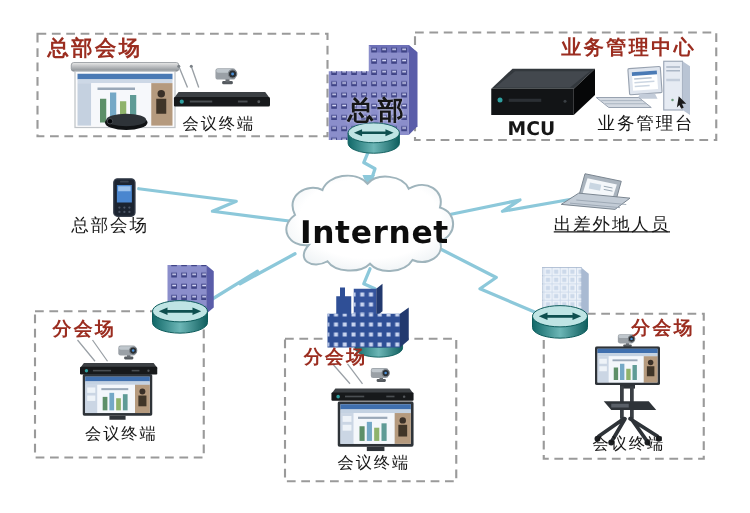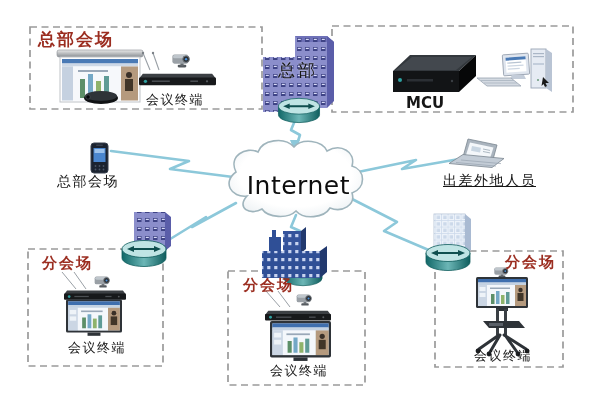--- a/index.html
+++ b/index.html
@@ -252,25 +252,27 @@
           <circle cx="527" cy="351" r="2.4" fill="#1c1f22"></circle>
       <circle cx="489" cy="354" r="2.4" fill="#1c1f22"></circle>
           <circle cx="518" cy="354" r="2.4" fill="#1c1f22"></circle>
     </g>
   </g>
 </svg>
 
 <div class="lbl box-title" style="left:38px;top:31px;font-size:17px;letter-spacing:2px;">总部会场</div>
 <div class="lbl dev-lbl" style="left:146px;top:93px;font-size:13px;letter-spacing:1.5px;">会议终端</div>
 
+<div class="lbl box-title" style="left:449px;top:30px;font-size:16px;letter-spacing:2px;">业务管理中心</div>
 <div class="lbl dev-lbl" style="left:406px;top:96px;font-size:15px;font-weight:bold;">MCU</div>
-
-<div class="lbl dev-lbl" style="left:278px;top:62px;font-size:17px;font-weight:normal;letter-spacing:3px;text-shadow:0 0 2px #d8daf2;">总部</div>
-
-<div class="lbl internet-lbl" style="left:240px;top:173px;width:110px;text-align:right;">Internet</div>
+<div class="lbl dev-lbl" style="left:478px;top:92px;font-size:14px;letter-spacing:1.5px;">业务管理台</div>
+
+<div class="lbl dev-lbl" style="left:278px;top:78px;font-size:21px;font-weight:bold;letter-spacing:3px;text-shadow:0 0 2px #d8daf2;">总部</div>
+
+<div class="lbl internet-lbl" style="left:240px;top:173px;width:110px;text-align:right;font-weight:bold;">Internet</div>
 
 <div class="lbl dev-lbl" style="left:57px;top:174px;font-size:14px;letter-spacing:1.5px;">总部会场</div>
 <div class="lbl dev-lbl" style="left:443px;top:173px;font-size:14px;letter-spacing:1.5px;text-decoration:underline;">出差外地人员</div>
 
 <div class="lbl box-title" style="left:42px;top:256px;font-size:15px;letter-spacing:2px;">分会场</div>
 <div class="lbl dev-lbl" style="left:68px;top:341px;font-size:13px;letter-spacing:1.5px;">会议终端</div>
 
 <div class="lbl box-title" style="left:243px;top:278px;font-size:15px;letter-spacing:2px;">分会场</div>
 <div class="lbl dev-lbl" style="left:270px;top:364px;font-size:13px;letter-spacing:1.5px;">会议终端</div>
 

